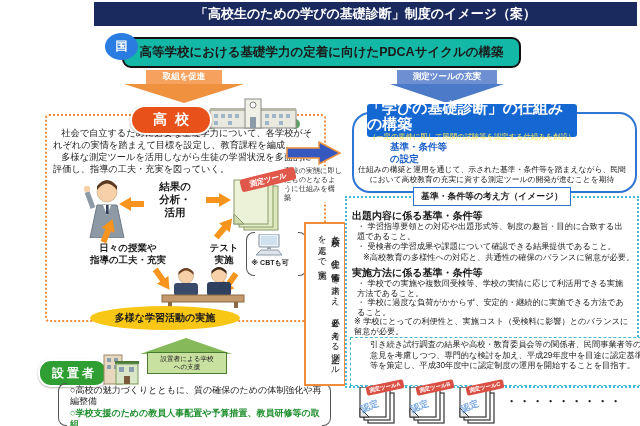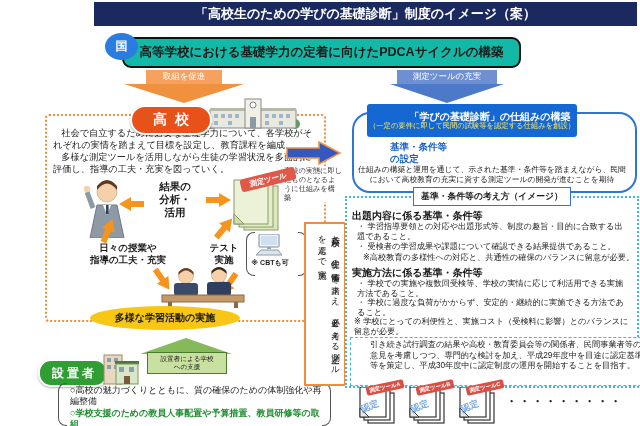--- a/index.html
+++ b/index.html
@@ -4,21 +4,21 @@
 <style>
   html,body{margin:0;padding:0;background:#fff;}
   .canvas{position:relative;width:640px;height:426px;background:#ffffff;
     font-family:"Liberation Sans","DejaVu Sans",sans-serif;color:#1a1a1a;overflow:hidden;}
   .abs{position:absolute;}
   .flex{display:flex;align-items:center;justify-content:center;}
   .pre{white-space:pre-line;}
   .title-bar{background:#1b2a5e;color:#fff;font-weight:bold;font-size:13px;}
   .pdca-box{background:#14b8a6;border:2.5px solid #111;border-radius:9px;font-weight:bold;font-size:12.5px;}
   .nation{background:#2b7ce0;color:#fff;border-radius:50%;font-weight:bold;font-size:12px;z-index:7;}
-  .band{color:#fff;font-size:8.5px;font-weight:normal;z-index:2;}
+  .band{color:#fff;font-size:8.5px;font-weight:bold;z-index:2;}
   .tri-down{width:0;height:0;}
   .dotted-box{border:2px dotted #f08c3c;border-radius:4px;background:#fff;}
   .school-pill{background:#e8521a;color:#fff;border:2px solid #fff;border-radius:15px;
     font-weight:bold;font-size:14px;letter-spacing:8px;text-indent:8px;z-index:6;box-shadow:0 1px 2px rgba(0,0,0,.35);}
   .para{font-size:9.2px;line-height:1.3;text-indent:0.9em;}
   .cyc-label{font-weight:bold;text-align:center;line-height:1.25;}
   .oarr{transform-origin:center;}
   .banner{background:#e0584a;color:#fff;font-size:7.5px;font-weight:bold;border-radius:3px;z-index:6;}
   .paren{width:8px;border:1.6px solid #555;}
   .paren-l{border-right:none;border-radius:8px 0 0 8px;}
@@ -27,21 +27,21 @@
   .sup-label{background:#c8e0a0;border:1px solid #4a7a30;font-size:6.6px;text-align:center;line-height:1.25;z-index:3;}
   .founder-pill{background:#2f9e33;color:#fff;border:2px solid #fff;border-radius:13px;
     font-weight:bold;font-size:12px;letter-spacing:3px;text-indent:3px;box-shadow:0 1px 2px rgba(0,0,0,.3);}
   .fnote1{font-size:9px;line-height:1.2;color:#222;}
   .fnote2{font-size:9px;line-height:1.2;color:#1e8f2e;font-weight:bold;}
   .bridge-note{font-size:7.2px;line-height:1.25;color:#333;background:#fff;}
   .vert-box{border:2.5px solid #f08c3c;background:#fff;writing-mode:vertical-rl;
     font-size:8.6px;line-height:1.55;letter-spacing:1px;padding:5px 2px;}
   .fw-outline{border:2.5px solid #2e75d4;border-radius:18px;background:#fff;}
   .fw-header{background:#1568d2;border-radius:3px;z-index:6;flex-direction:column;}
-  .fw-title{color:#fff;font-weight:bold;font-size:10px;line-height:1.1;margin-left:36px;}
+  .fw-title{color:#fff;font-weight:bold;font-size:15px;line-height:1.1;}
   .fw-sub{color:#ffe95e;font-size:7.3px;line-height:1.2;}
   .fw-item{color:#1a5fc8;font-size:9.5px;font-weight:bold;line-height:1.3;}
   .fw-body{font-size:7.8px;line-height:1.3;text-align:center;}
   .crit-box{border:2px dotted #45b8d4;background:#fff;}
   .crit-title{background:#fff;border:1.5px solid #2e75d4;font-size:8.8px;font-weight:bold;z-index:6;}
   .crit-h{font-size:10px;font-weight:bold;}
   .crit-i{font-size:8.2px;line-height:1.25;}
   .crit-footer{border:1.5px dashed #45b8d4;font-size:8.2px;line-height:1.28;padding:2px 19px;background:#fff;}
   .cert{width:46px;height:38px;}
   .cert-banner{position:absolute;top:-4px;left:10px;transform:rotate(-12deg);background:#d94f44;color:#fff;

